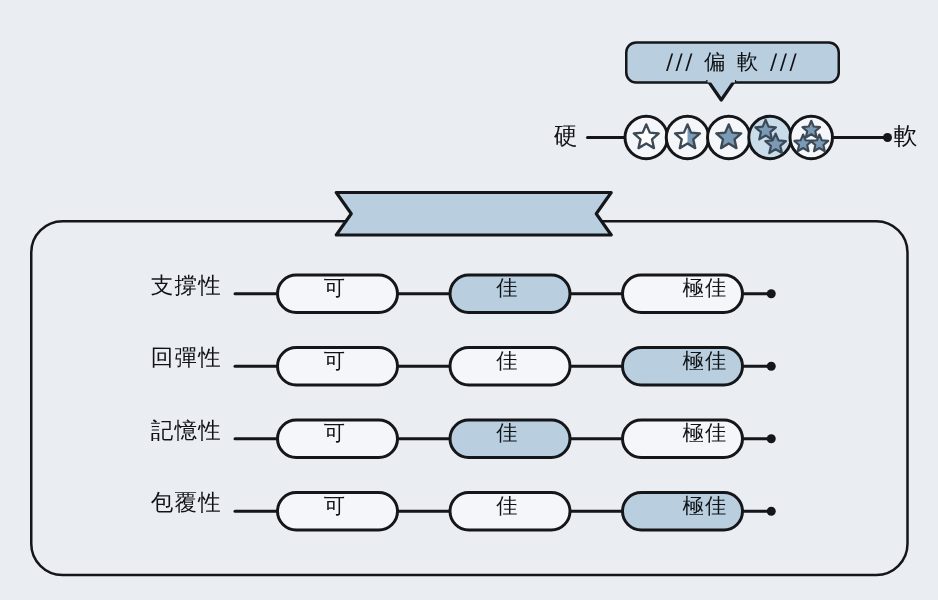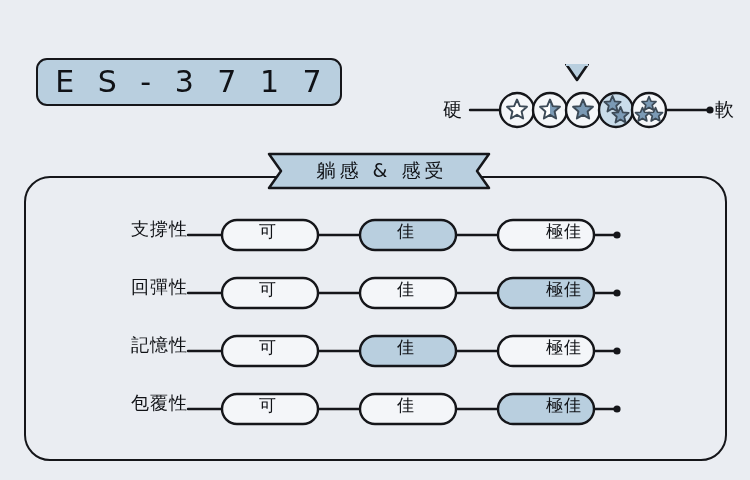--- a/index.html
+++ b/index.html
@@ -138,21 +138,21 @@
   }
   .attr-row {
     position: relative;
     height: 58px;
   }
   .attr-label {
     position: absolute;
     left: 110px;
     top: 14px;
     width: 78px;
-    text-align: right;
+    text-align: center;
     font-size: 18px;
     letter-spacing: 1px;
     color: #101216;
     line-height: 1;
   }
   .row-svg {
     position: absolute;
     left: 186px;
     top: 0;
     width: 450px;
@@ -170,24 +170,24 @@
   }
   .pill-label.p0 { left: 222px; width: 92px; }
   .pill-label.p1 { left: 360px; width: 92px; }
   .pill-label.p2 { left: 518px; width: 92px; }
 </style>
 </head>
 <body>
 
 <div id="stage">
 
-  <div class="model-plate">
-    <span class="model-plate-text">E S - 3 7 1 7</span>
+
+  <div class="firm-callout">
+    <span class="firm-callout-text">/// 偏 軟 ///</span>
   </div>
-
   <svg class="callout-tail" viewBox="0 0 24 18">
     <path d="M1 0 L12 16 L23 0" fill="#b9cfdf" stroke="#15161a" stroke-width="2.6" stroke-linejoin="round" stroke-linecap="round"></path>
     <path d="M1 0 L23 0" stroke="#b9cfdf" stroke-width="4"></path>
   </svg>
 
   <svg class="firm-scale-svg" id="firm-scale" viewBox="0 0 320 52">
       <line x1="40" y1="26" x2="72" y2="26" stroke="#15161a" stroke-width="2.4" stroke-linecap="round"></line>
       <line x1="234" y1="26" x2="278" y2="26" stroke="#15161a" stroke-width="2.4" stroke-linecap="round"></line>
       <circle cx="280" cy="26" r="3.6" fill="#15161a"></circle>
       <defs>
@@ -225,21 +225,20 @@
       </g>
     </svg>
   <div class="end-label hard">硬</div>
   <div class="end-label soft">軟</div>
 
   <div class="feel-box"></div>
 
   <svg class="ribbon" viewBox="0 0 250 42">
     <path d="M2 4 L222 4 L210 21 L222 38 L2 38 L14 21 Z" transform="translate(12,0)" fill="#b9cfdf" stroke="#15161a" stroke-width="2.5" stroke-linejoin="round"></path>
   </svg>
-  <div class="ribbon-text">躺感 &amp; 感受</div>
 
   <div class="rows" id="rows-container">
       <div class="attr-row">
         <div class="attr-label">支撐性</div>
         <svg class="row-svg" viewBox="0 0 450 58">
           <line x1="2" y1="29" x2="38" y2="29" stroke="#15161a" stroke-width="2.4" stroke-linecap="round"></line>
           <line x1="130" y1="29" x2="176" y2="29" stroke="#15161a" stroke-width="2.4" stroke-linecap="round"></line>
           <line x1="268" y1="29" x2="314" y2="29" stroke="#15161a" stroke-width="2.4" stroke-linecap="round"></line>
           <line x1="406" y1="29" x2="428" y2="29" stroke="#15161a" stroke-width="2.4" stroke-linecap="round"></line>
           <circle cx="431" cy="29" r="3.6" fill="#15161a"></circle>

